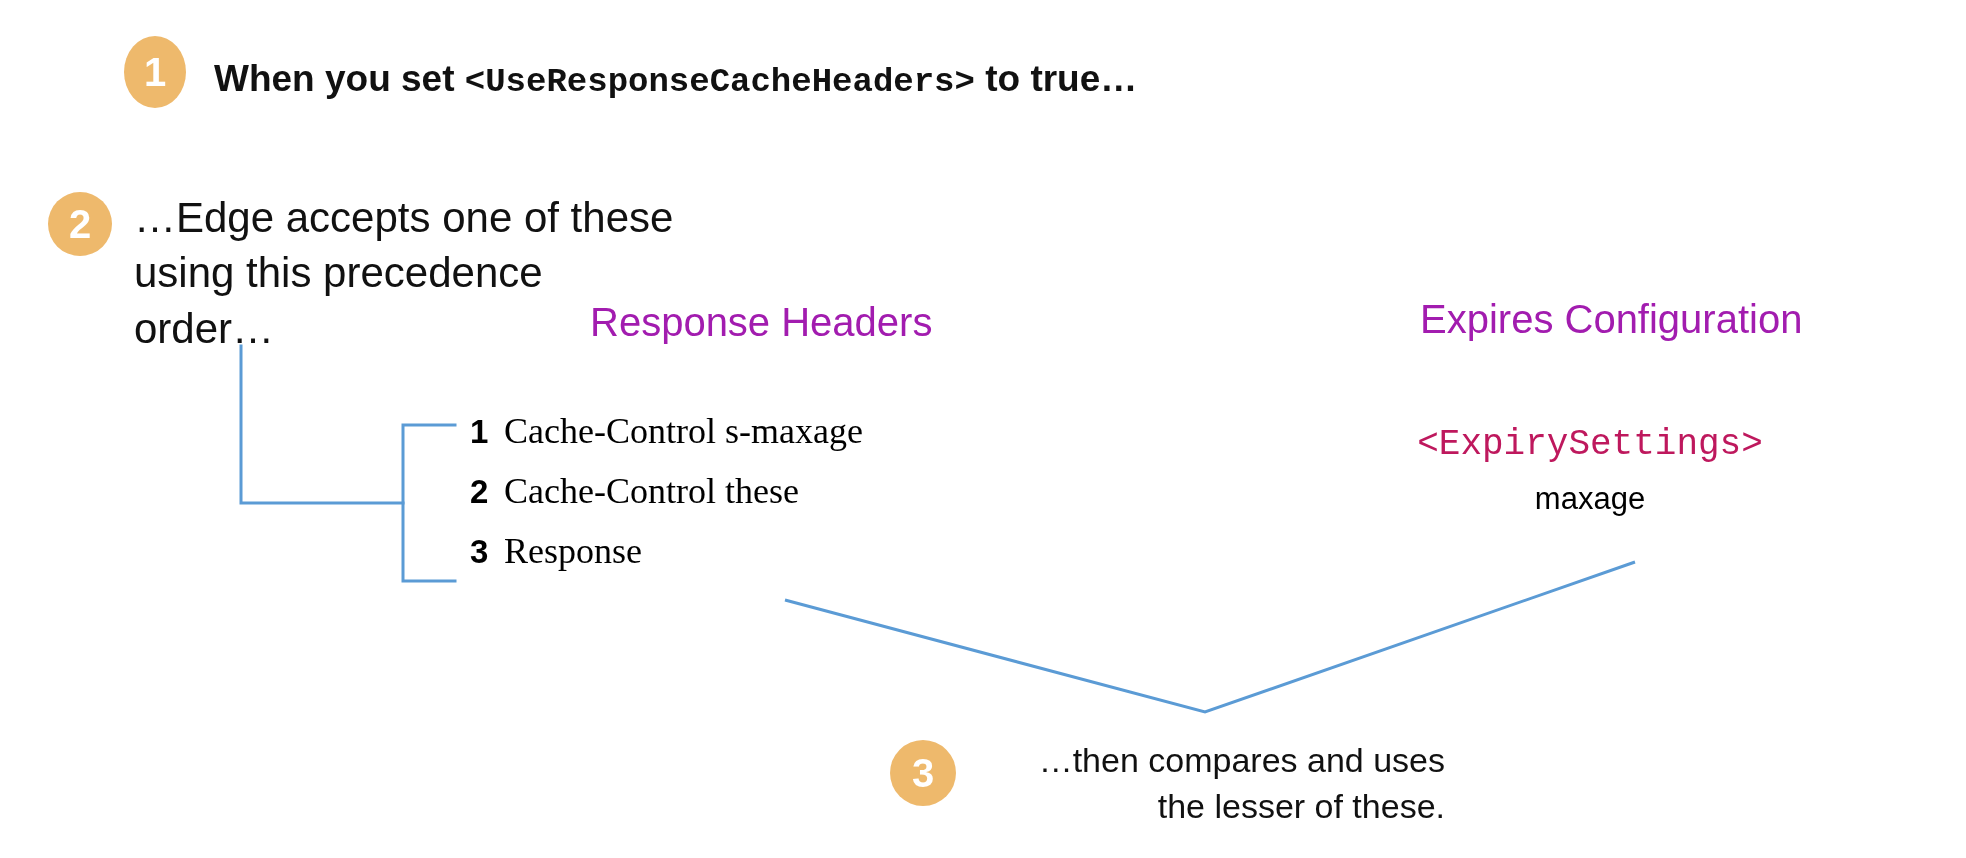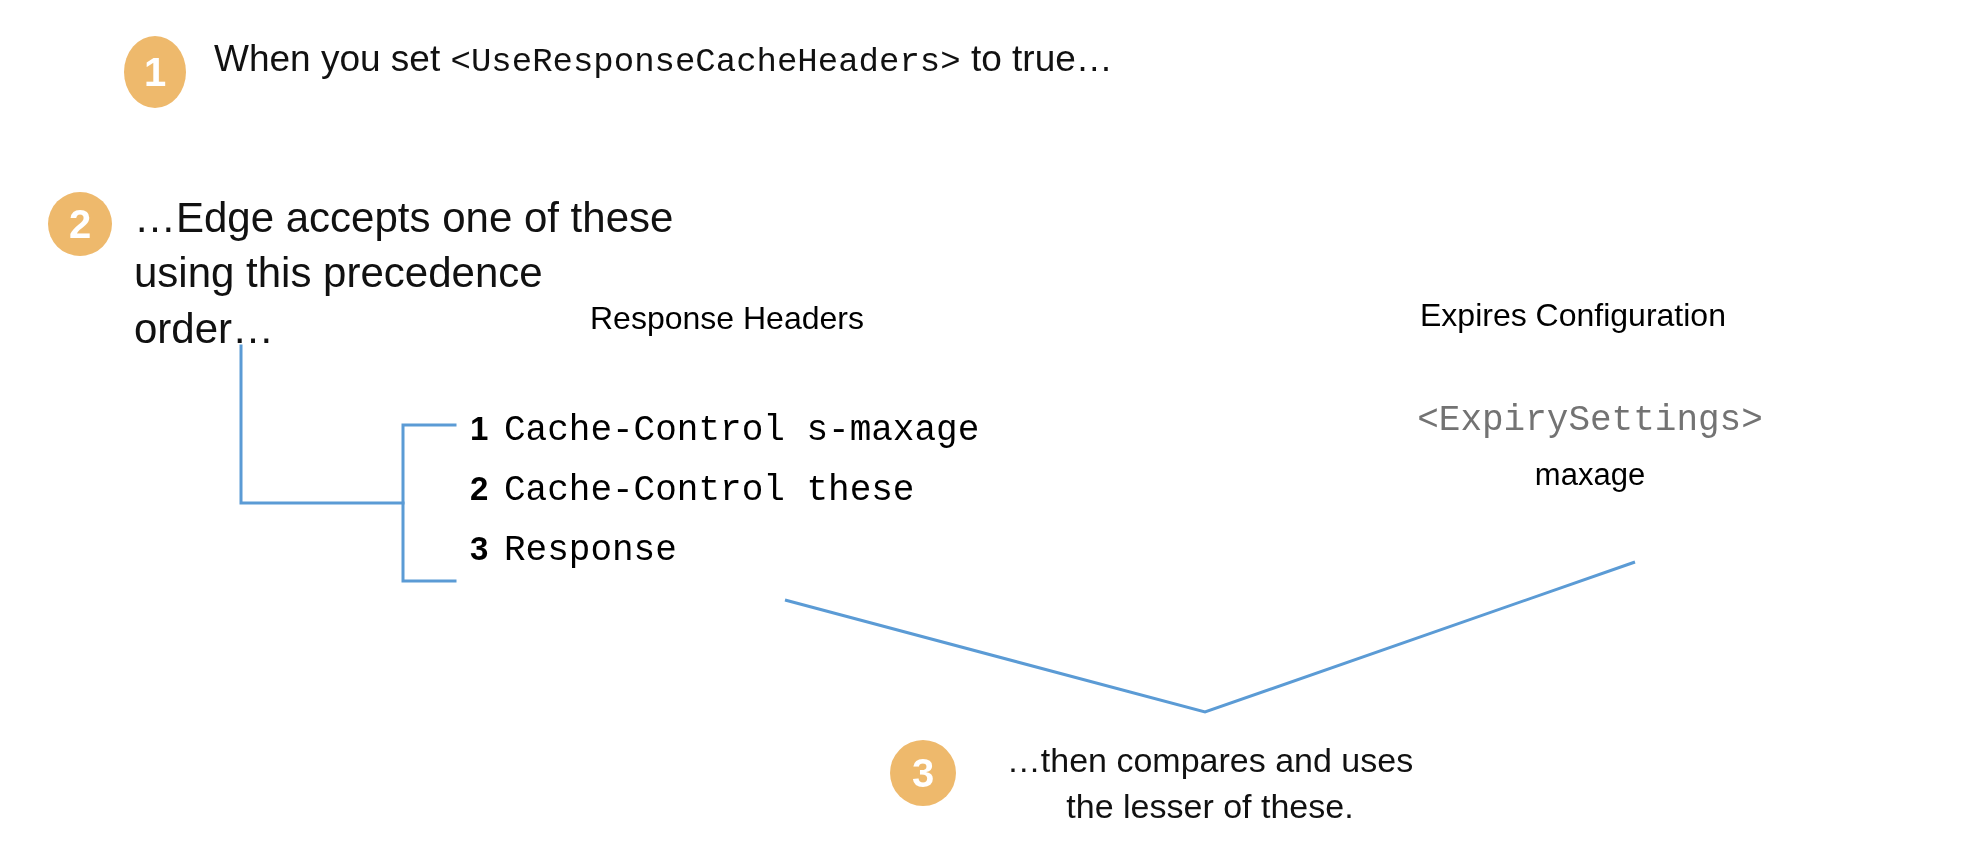--- a/index.html
+++ b/index.html
@@ -68,49 +68,50 @@
 
   
   .callout {
     position: absolute;
     font-family: "Liberation Sans", sans-serif;
     color: #111111;
     white-space: pre-line;
   }
   #callout-1 {
     left: 214px;
-    top: 36px;
+    top: 56px;
     font-size: 37px;
     line-height: 1.25;
+    font-weight: bold;
   }
   #callout-1 .mono-inline {
     font-family: "Liberation Mono", monospace;
     font-size: 34px;
   }
   #callout-2 {
     left: 134px;
     top: 190px;
     font-size: 42px;
     line-height: 1.32;
   }
   #callout-3 {
     left: 975px;
     top: 738px;
     font-size: 34px;
     line-height: 1.34;
-    text-align: center;
+    text-align: right;
     width: 470px;
   }
 
   
   .column-heading {
     position: absolute;
     font-family: "Liberation Sans", sans-serif;
-    font-size: 32px;
-    color: #000000;
+    font-size: 40px;
+    color: #a21caf;
     text-align: left;
     white-space: nowrap;
   }
   #heading-response-headers {
     left: 590px;
     top: 300px;
   }
   #heading-policy-configuration {
     left: 1420px;
     top: 297px;
@@ -132,36 +133,37 @@
     white-space: nowrap;
   }
   .precedence-index {
     width: 34px;
     font-family: "Liberation Sans", sans-serif;
     font-weight: bold;
     font-size: 33px;
     text-align: left;
   }
   .precedence-text {
-    font-family: Liberation Mono, monospace;
+    font-family: Liberation Serif, serif;
   }
 
   
   #policy-body {
     position: absolute;
     left: 1370px;
     top: 400px;
     width: 440px;
     text-align: center;
   }
   #policy-element-name {
     font-family: "Liberation Mono", monospace;
     font-size: 36px;
-    color: #737373;
+    color: #be185d;
     white-space: nowrap;
+    margin-top: 24px;
   }
   #policy-element-label {
     font-family: "Liberation Sans", sans-serif;
     font-size: 31px;
     color: #000000;
     margin-top: 16px;
   }
 </style>
 </head>
 <body>

